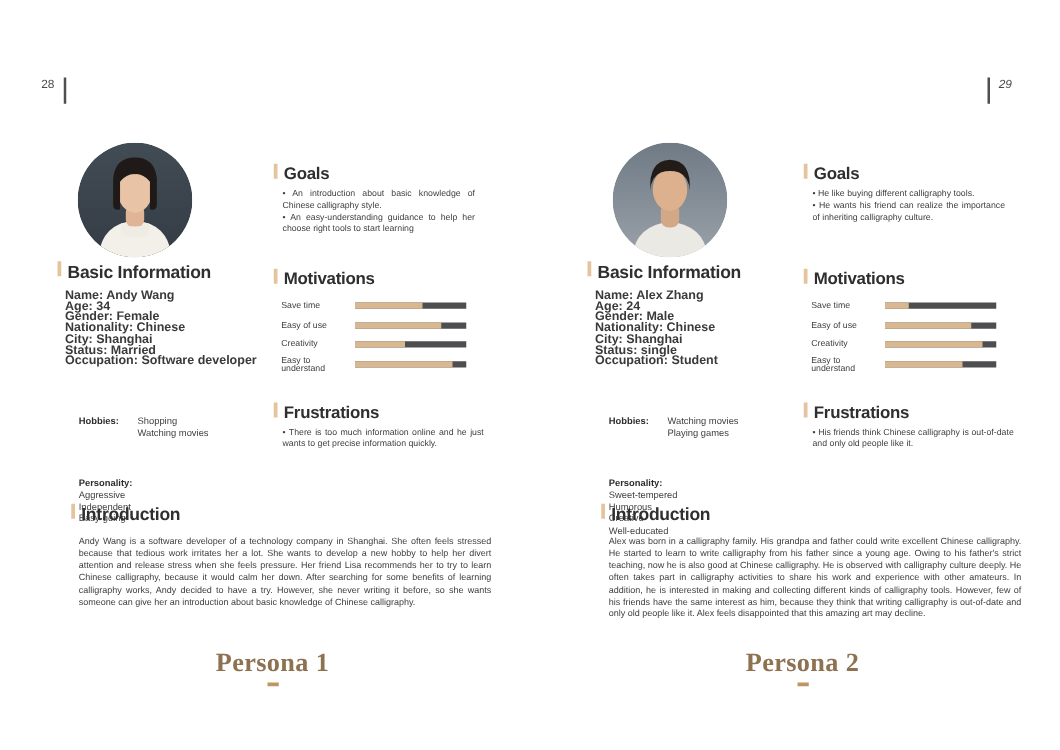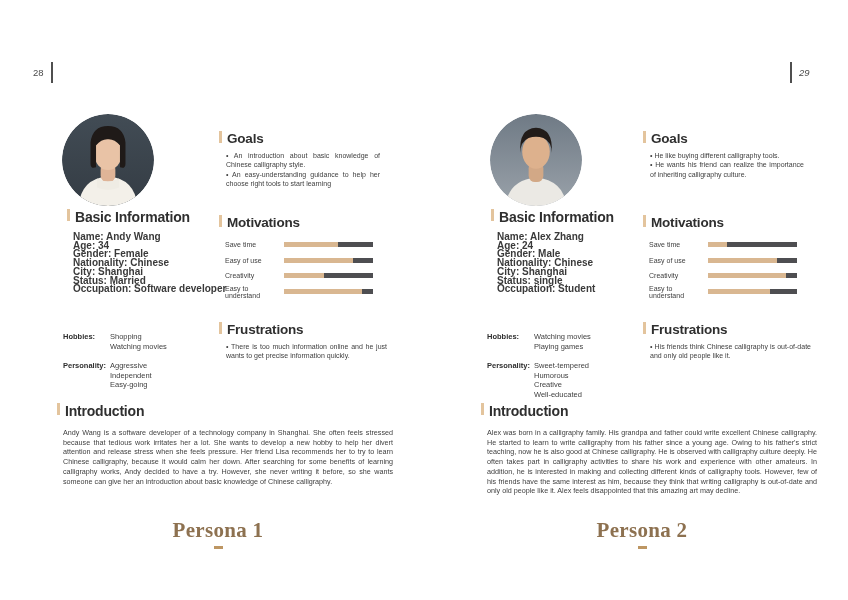--- a/index.html
+++ b/index.html
@@ -4,21 +4,21 @@
 <style>
   * { margin:0; padding:0; box-sizing:border-box; }
   html,body { width:848px; height:600px; background:#fff; overflow:hidden; }
   body { font-family:"Liberation Sans", sans-serif; color:#3f3f3f; position:relative; }
 
   .page { position:absolute; top:0; width:424px; height:600px; }
   .page.left  { left:0; }
   .page.right { left:424px; }
 
   
-  .page-number { position:absolute; top:62px; display:flex; align-items:center; gap:7px;
+  .page-number { position:absolute; top:62px; display:flex; align-items:flex-start; gap:7px;
                  font-size:9.5px; color:#4a4a4a; }
   .page.left  .page-number { left:33px; }
   .page.right .page-number { left:366px;font-style:italic; }
   .pn-bar { width:2px; height:21px; background:#4f4f4f; }
 
   
   .avatar { position:absolute; top:114px; left:62px; width:92px; height:92px;
             border-radius:50%; overflow:hidden; }
   .page.right .avatar { left:66px; }
   .avatar svg { display:block; width:100%; height:100%; }
@@ -28,36 +28,36 @@
   .accent { width:3px; height:12px; background:#E3C49D; flex-shrink:0; }
   .sec-title { font-weight:bold; font-size:13.5px; color:#2f2f2f; letter-spacing:-0.2px; }
   .sec-title.big { font-size:14px; }
 
   
   .goals { position:absolute; left:219px; top:131px; width:161px; }
   .bullets { margin-top:5px; margin-left:7px; font-size:7px; line-height:9.4px;
              text-align:justify; color:#3e3e3e; }
 
   
-  .basic { position:absolute; left:67px; top:209px; width:165px; }
+  .basic { position:absolute; left:46px; top:209px; width:165px; }
   .info-lines { margin-top:8px; margin-left:6px; font-size:10px; line-height:8.7px;
                 font-weight:bold; color:#3a3a3a; }
 
   
   .motivations { position:absolute; left:219px; top:215px; width:156px; }
   .motiv-rows { margin-top:7px; margin-left:6px; }
   .motiv-row { display:flex; align-items:center; height:15.6px; }
   .motiv-label { width:59px; font-size:7px; color:#3e3e3e; flex-shrink:0; }
   .bar { width:89px; height:5px; background:#4E4E51; }
   .bar-fill { height:100%; background:#D9B791; }
 
   
   .hp { position:absolute; left:63px; display:flex; font-size:7.5px;margin-top:10px; }
   .hp.hobbies { top:322px; }
-  .hp.personality { top:351px; }
+  .hp.personality { top:372px;flex-direction:column; }
   .hp-label { width:47px; font-weight:bold; color:#2d2d2d; flex-shrink:0; }
   .hp-values div { line-height:9.5px; color:#3e3e3e; }
 
   
   .frustrations { position:absolute; left:219px; top:322px; width:168px; }
 
   
   .introduction { position:absolute; left:57px; top:403px; width:336px; }
   .intro-text { margin-top:9px; margin-left:6px; font-size:7.2px; line-height:9.7px;
                 text-align:justify; color:#3e3e3e; }

